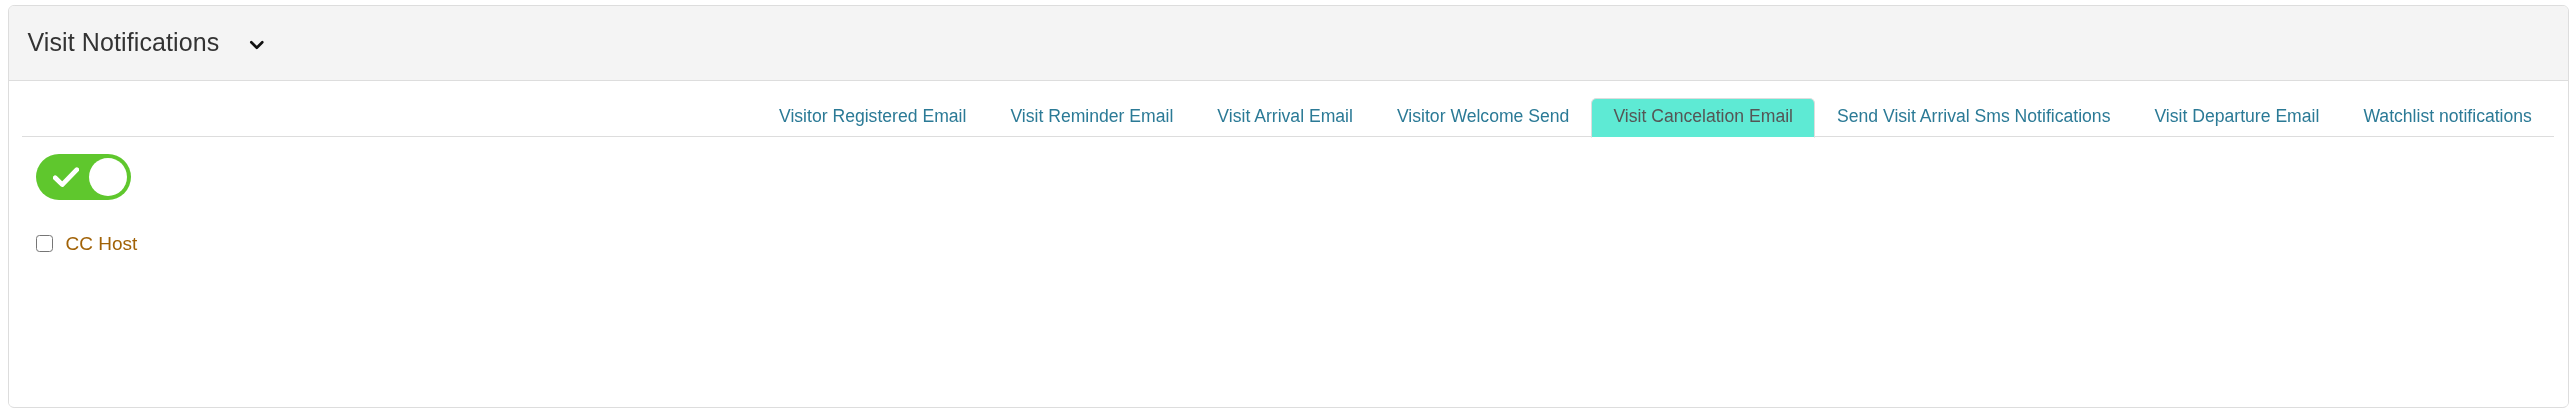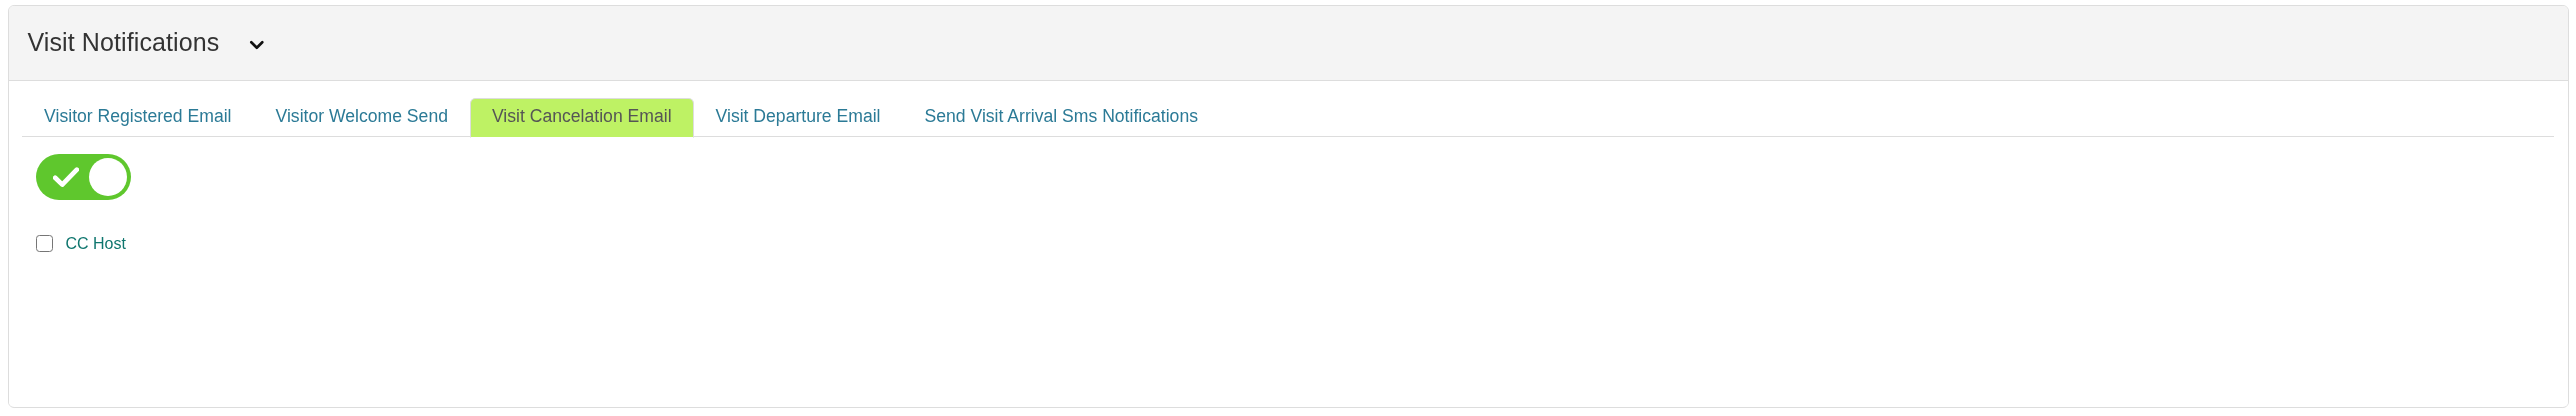--- a/index.html
+++ b/index.html
@@ -76,20 +76,21 @@
   }
   .tab-list {
     display: flex;
     align-items: flex-end;
     list-style: none;
     margin: 0;
     padding: 0;
     height: 38px;
     position: relative;
     z-index: 2;
+    justify-content: flex-end;
   }
   .tab-underline {
     position: absolute;
     left: 0;
     right: 0;
     bottom: 0;
     height: 0.7px;
     background: #dddddd;
     z-index: 1;
   }
@@ -103,21 +104,21 @@
     cursor: pointer;
     border: 0.7px solid transparent;
     border-radius: 5.4px 5.4px 0 0;
     background: transparent;
     text-decoration: none;
     margin-bottom: -0.7px;
     position: relative;
   }
   .tab.active {
     color: #555555;
-    background: #bef264;
+    background: #5eead4;
     border-color: #dddddd;
     border-bottom-color: #ffffff;
     cursor: default;
   }
 
   
   .tab-content {
     padding: 17.6px 13.6px 0 13.6px;
   }
 
@@ -167,22 +168,22 @@
     width: 17.6px;
     height: 17.6px;
     border: 1.4px solid #767676;
     border-radius: 3.4px;
     background: #ffffff;
     flex: 0 0 auto;
     margin-right: 12.2px;
     cursor: pointer;
   }
   .cb-label {
-    font-size: 16px;
-    color: #0f766e;
+    font-size: 19px;
+    color: #a16207;
     line-height: 1;
     white-space: nowrap;
     user-select: none;
   }
 </style>
 </head>
 <body>
 
 <div class="panel">
 
@@ -196,24 +197,27 @@
       </span>
     </div>
   </div>
 
   <div class="panel-body">
 
     <div class="tab-strip">
       <div class="tab-underline"></div>
       <div class="tab-list">
         <a class="tab" href="#">Visitor Registered Email</a>
+        <a class="tab" href="#">Visit Reminder Email</a>
+        <a class="tab" href="#">Visit Arrival Email</a>
         <a class="tab" href="#">Visitor Welcome Send</a>
         <a class="tab active" href="#">Visit Cancelation Email</a>
+        <a class="tab" href="#">Send Visit Arrival Sms Notifications</a>
         <a class="tab" href="#">Visit Departure Email</a>
-        <a class="tab" href="#">Send Visit Arrival Sms Notifications</a>
+        <a class="tab" href="#">Watchlist notifications</a>
       </div>
     </div>
 
     <div class="tab-content">
 
       <div class="toggle">
         <span class="check">
           <svg viewBox="0 0 38 30" width="26" height="20.3" aria-hidden="true">
             <path d="M3 16 L13.5 26 L35 4" fill="none" stroke="#ffffff" stroke-width="7" stroke-linecap="round" stroke-linejoin="round"></path>
           </svg>

